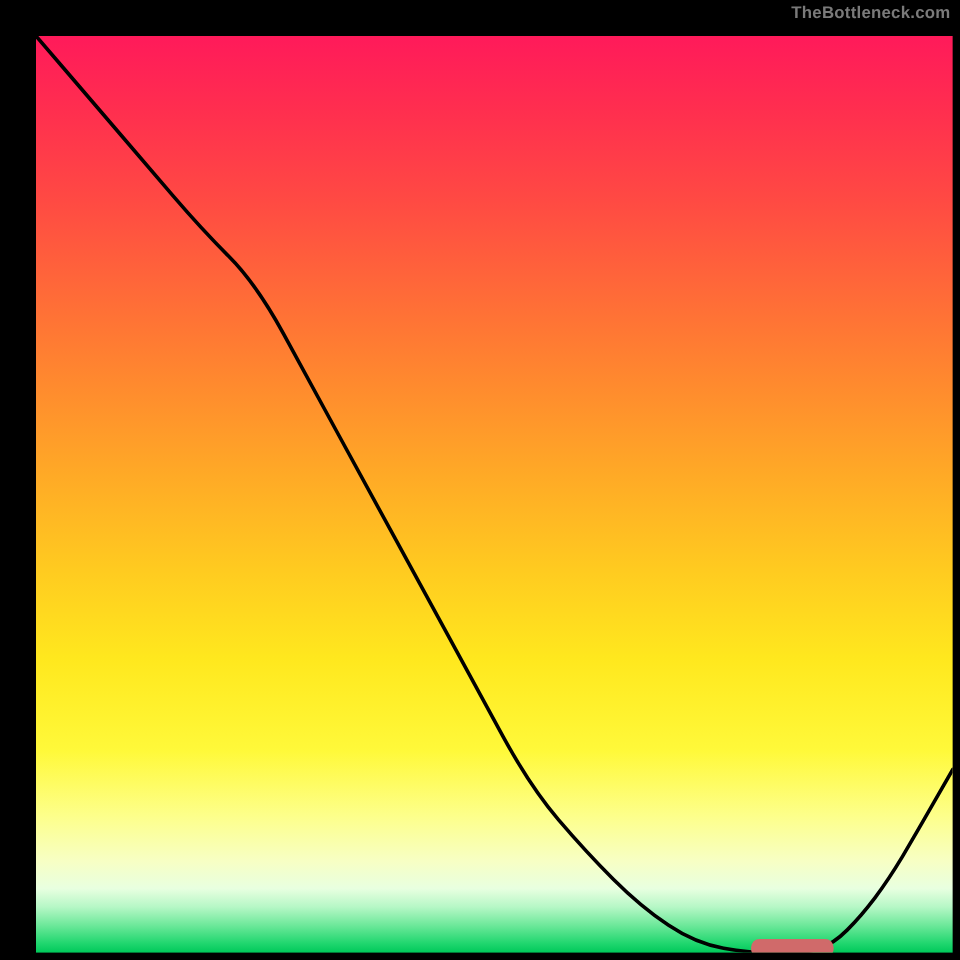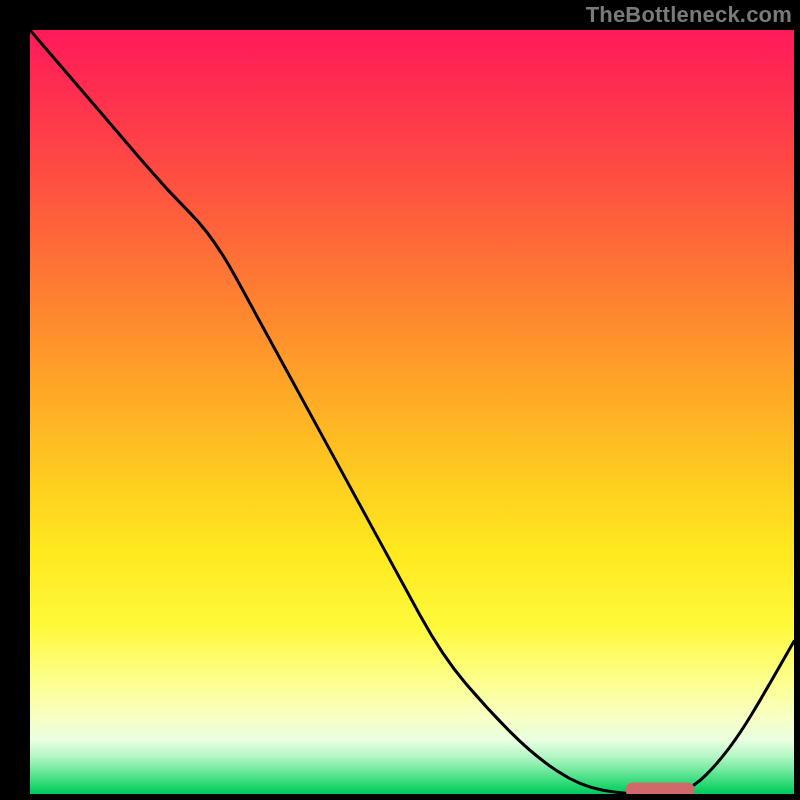--- a/index.html
+++ b/index.html
@@ -14,21 +14,21 @@
     position: relative;
     width: 800px;
     height: 800px;
     background: #000000;
   }
   .watermark {
     position: absolute;
     top: 2px;
     right: 8px;
     font-family: Arial, Helvetica, sans-serif;
-    font-size: 22px;
+    font-size: 14px;
     font-weight: 600;
     color: #7a7a7a;
     z-index: 10;
     letter-spacing: 0.2px;
   }
   .plot-area {
     position: absolute;
     left: 30px;
     top: 30px;
     width: 764px;

